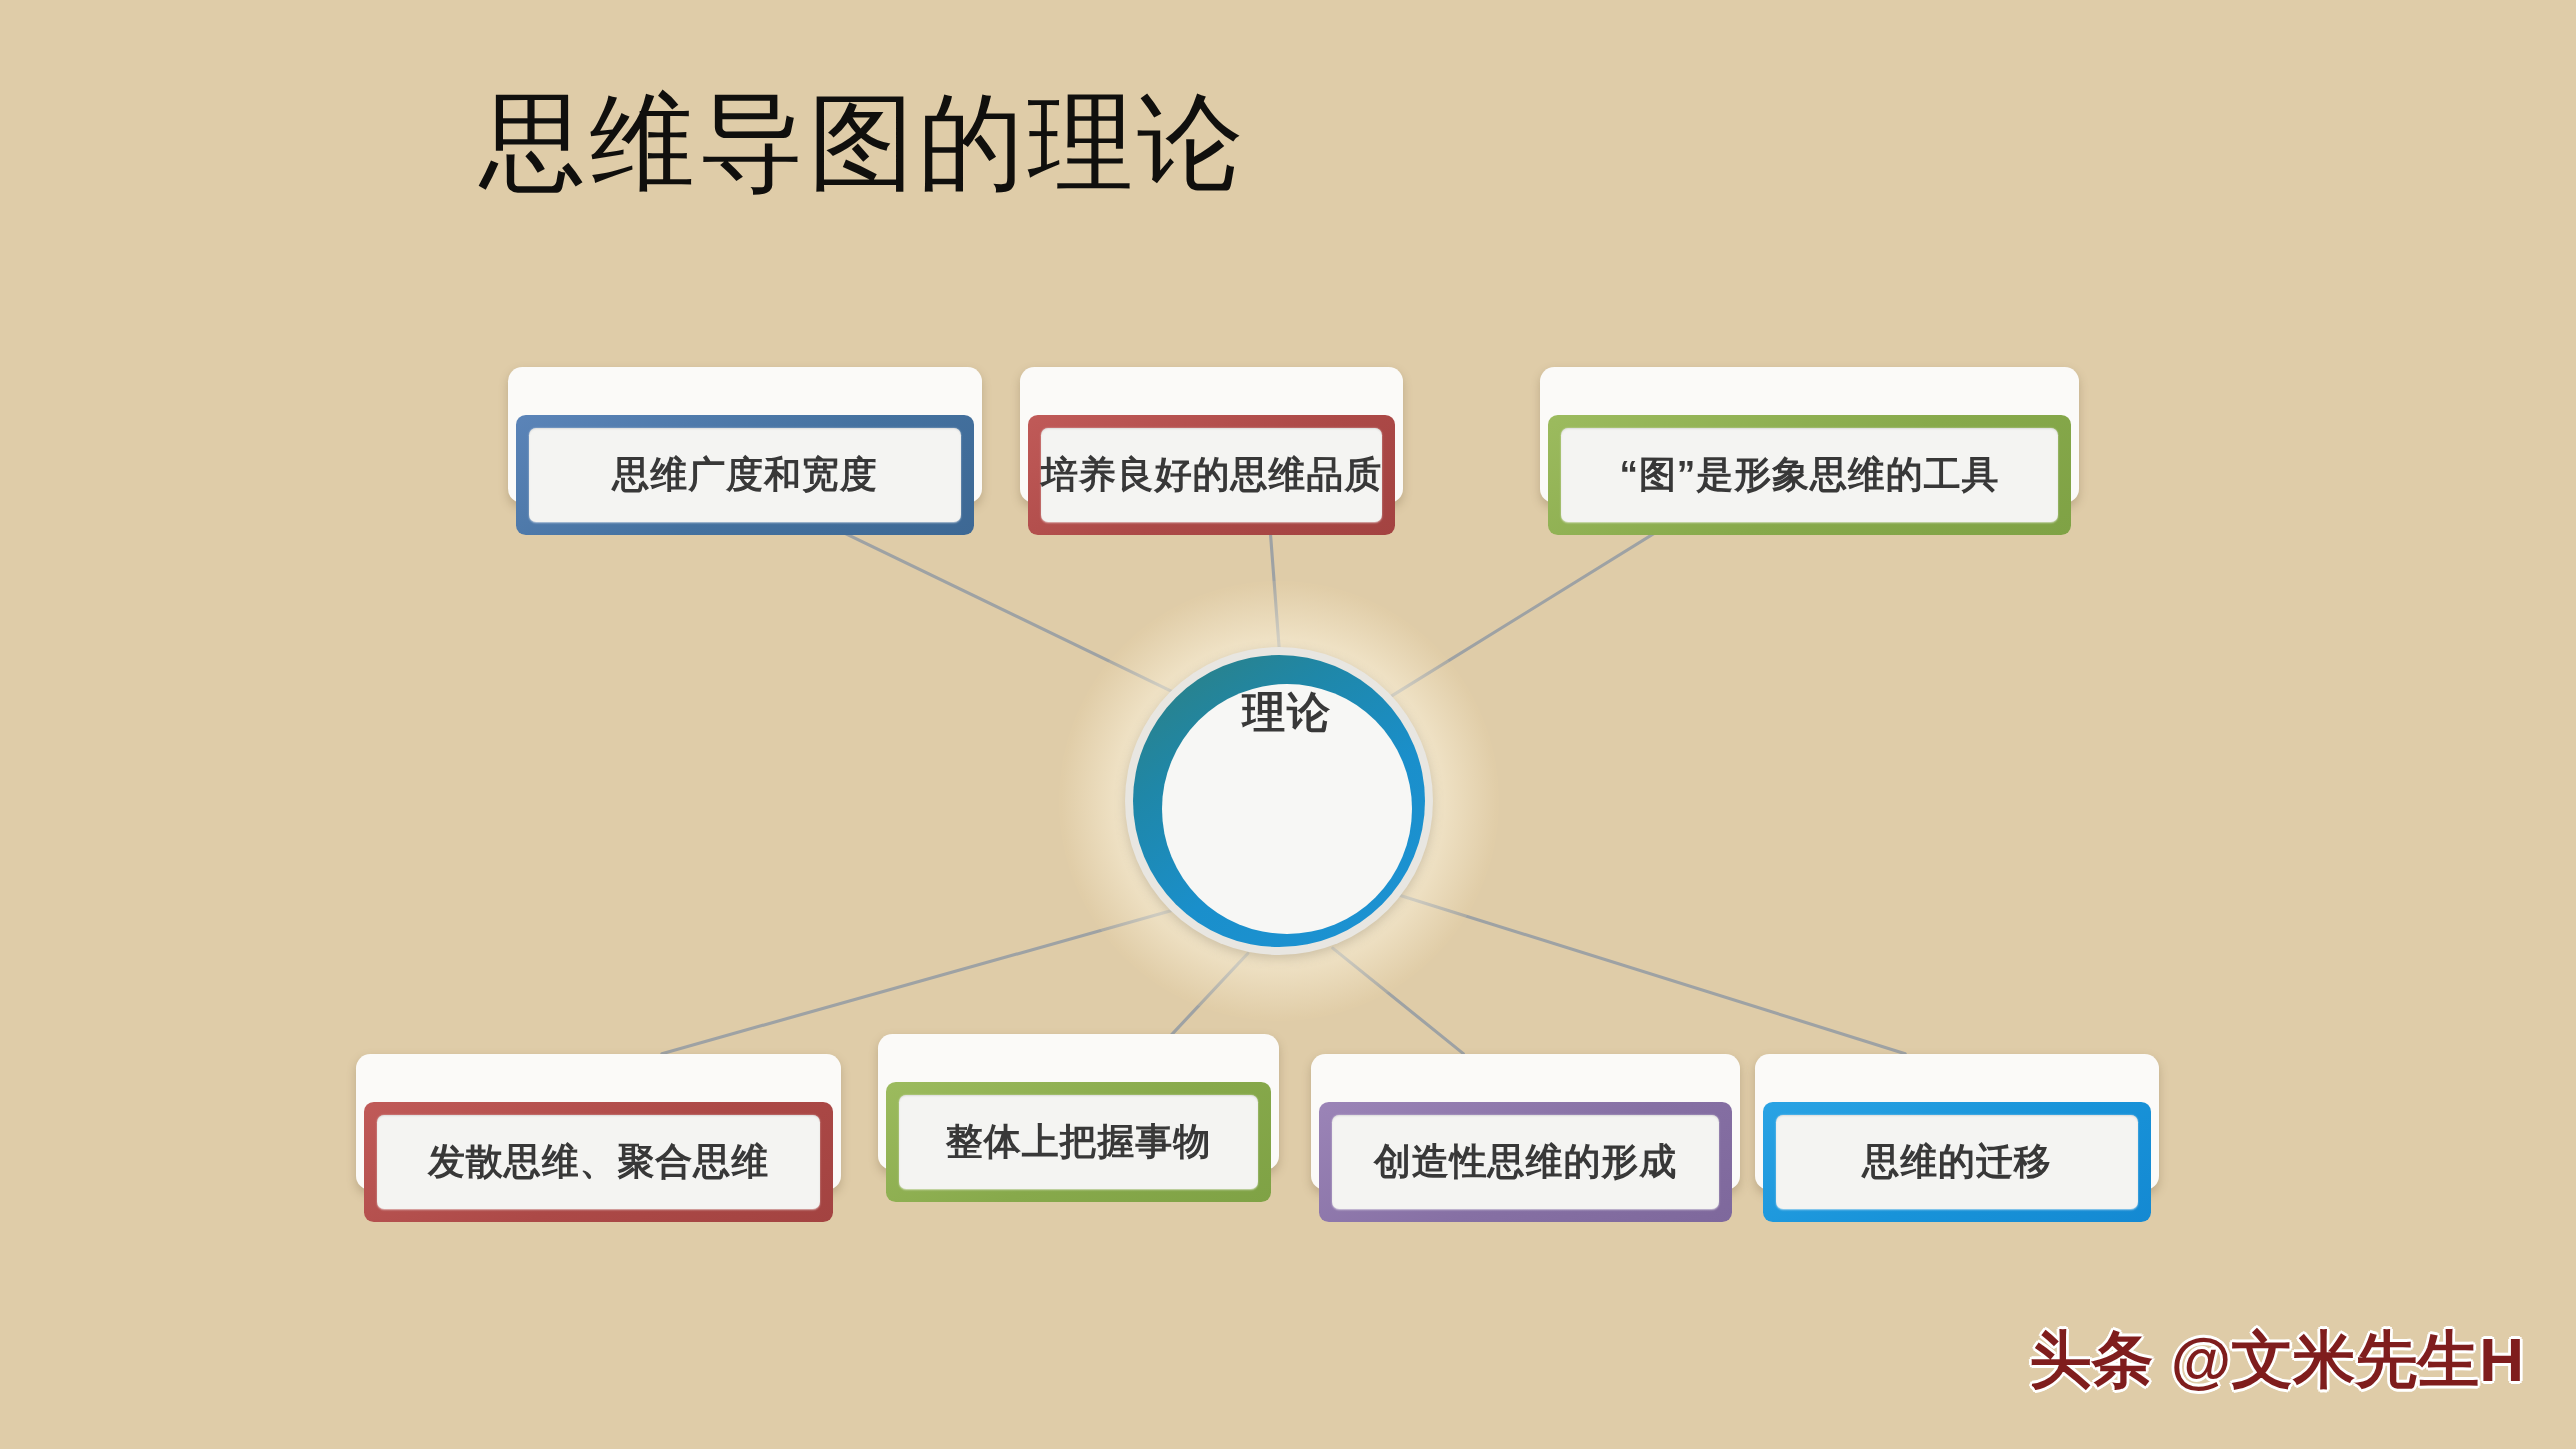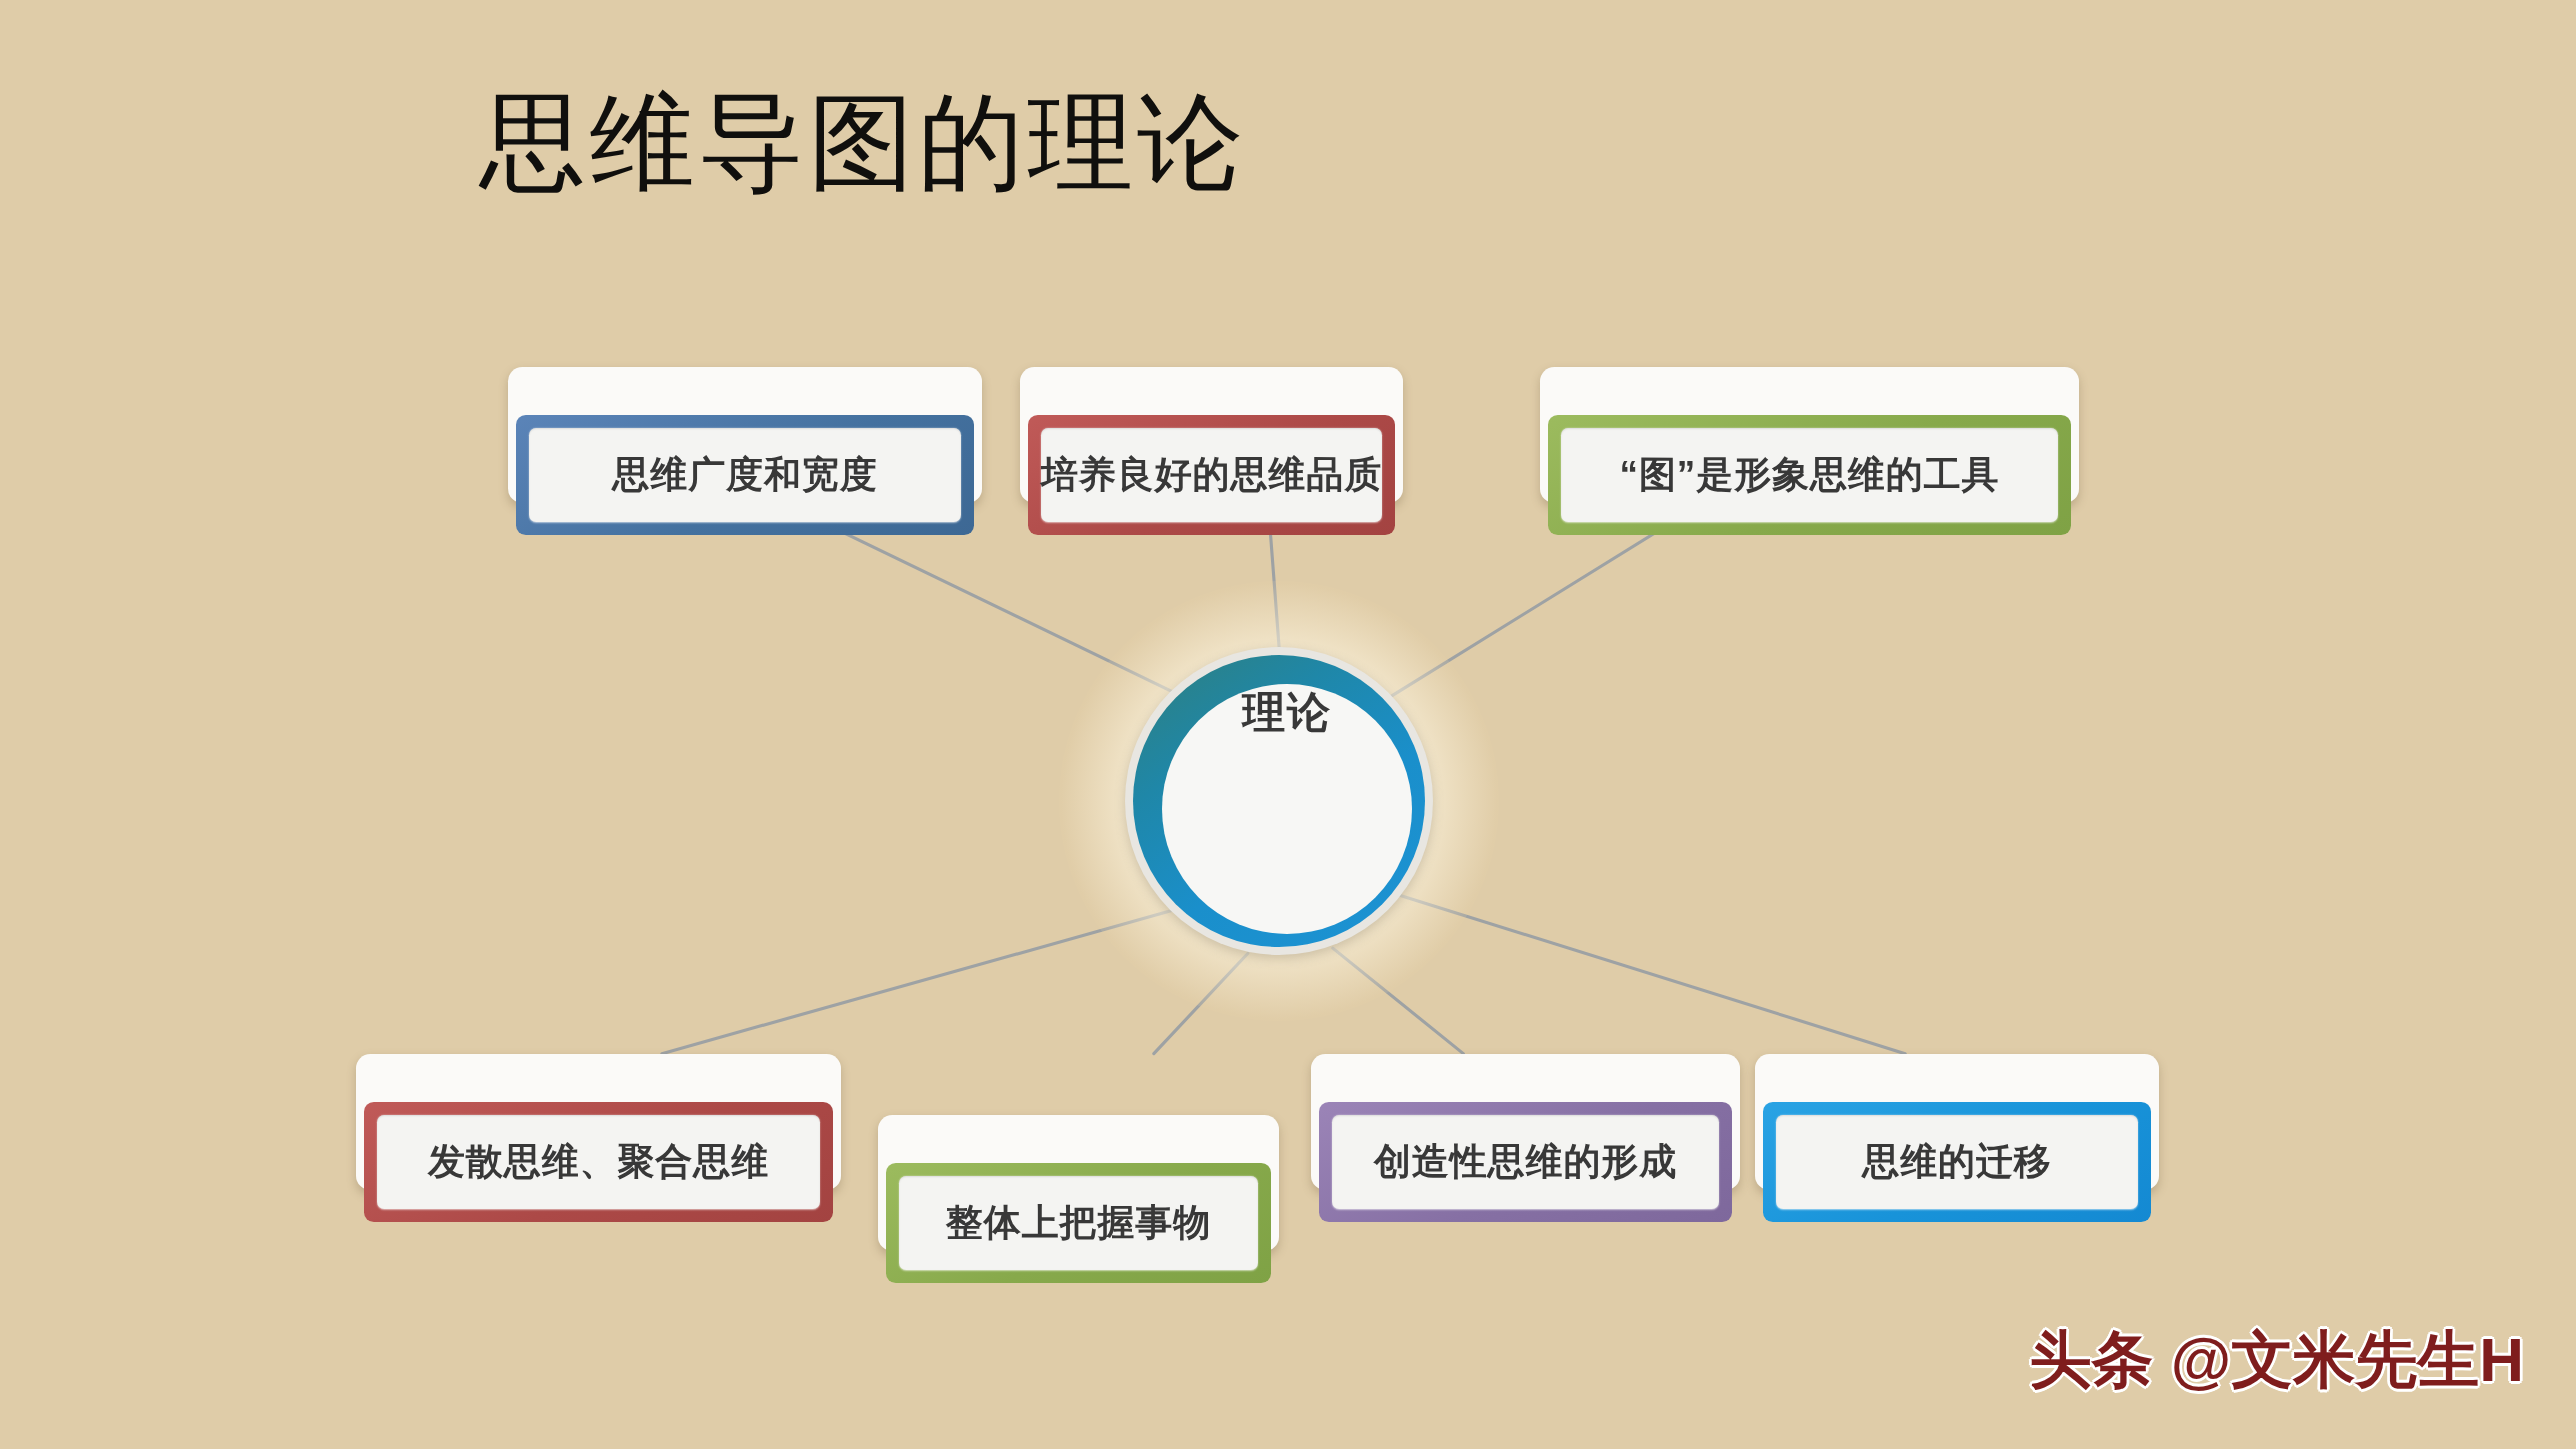--- a/index.html
+++ b/index.html
@@ -213,21 +213,21 @@
   </div>
 
   <div class="node-box" style="left:356px; top:1054px; width:485px; height:136px;">
     <div class="node-band band-red">
       <div class="node-inner">
         <span class="node-label">发散思维、聚合思维</span>
       </div>
     </div>
   </div>
 
-  <div class="node-box" style="left:878px; top:1115px; width:401px; height:136px;">
+  <div class="node-box" style="left:878px; top:1034px; width:401px; height:136px;">
     <div class="node-band band-green">
       <div class="node-inner">
         <span class="node-label">整体上把握事物</span>
       </div>
     </div>
   </div>
 
   <div class="node-box" style="left:1311px; top:1054px; width:429px; height:136px;">
     <div class="node-band band-purple">
       <div class="node-inner">

